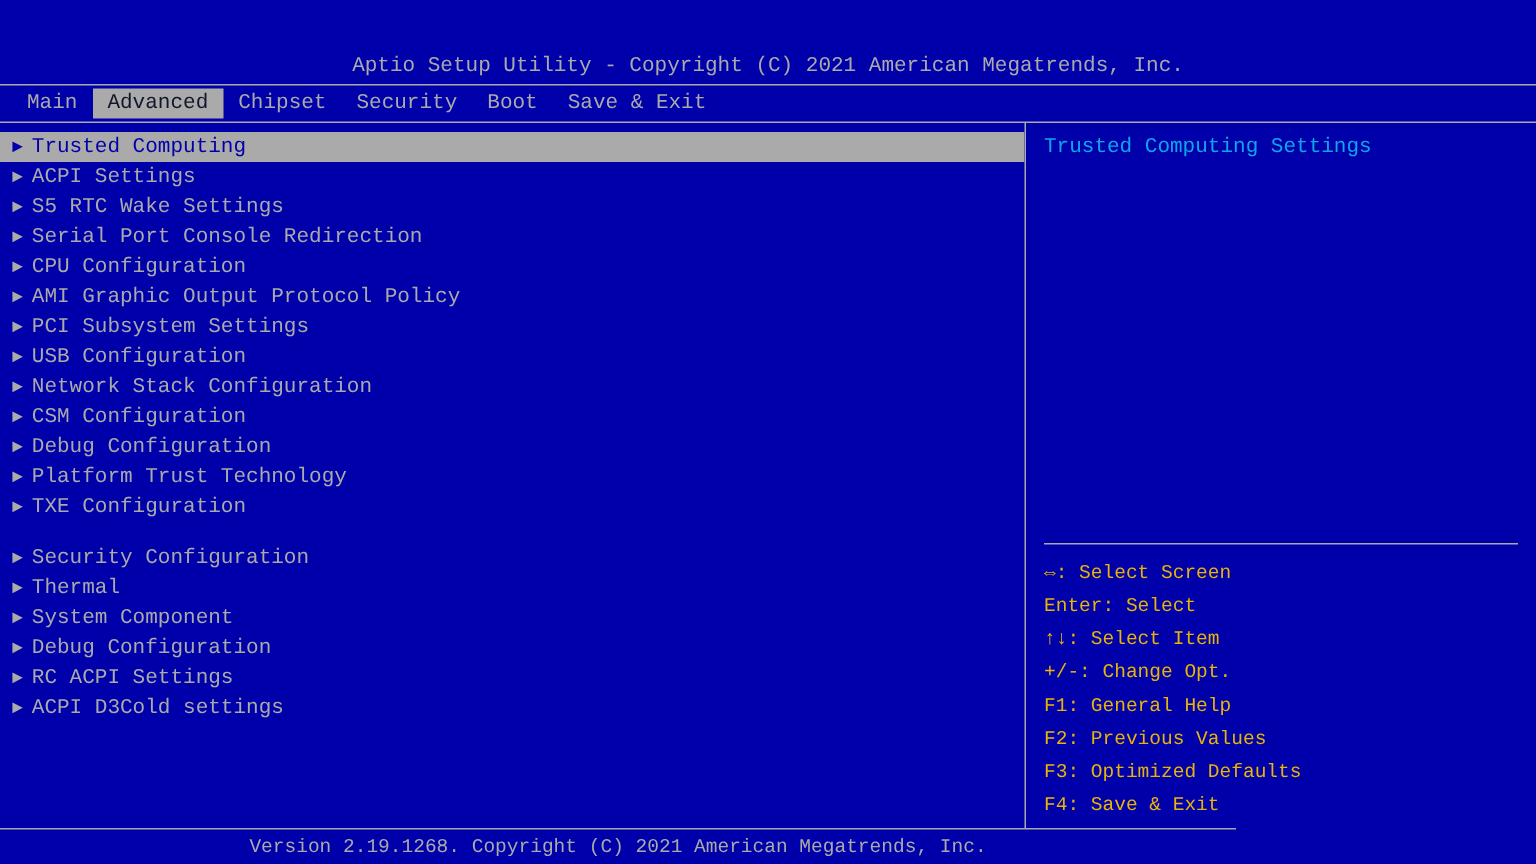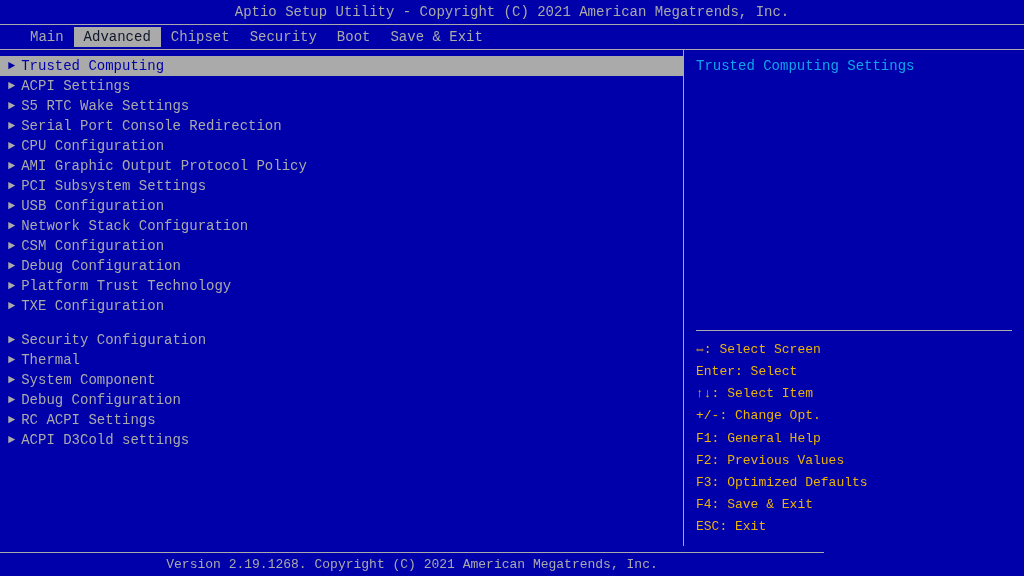--- a/index.html
+++ b/index.html
@@ -13,28 +13,29 @@
       overflow: hidden;
     }
 
     
     #title-bar {
       background: #0000aa;
       text-align: center;
       padding: 4px 0;
       color: #aaaaaa;
       font-size: 14px;
+      margin-top: 32px;
     }
 
     
     #menu-bar {
       background: #0000aa;
       display: flex;
       gap: 0;
-      padding: 2px 20px;
+      padding: 2px 8px;
       border-top: 1px solid #aaaaaa;
       border-bottom: 1px solid #aaaaaa;
     }
     .menu-item {
       padding: 2px 10px;
       color: #aaaaaa;
       cursor: pointer;
     }
     .menu-item.active {
       background: #aaaaaa;

